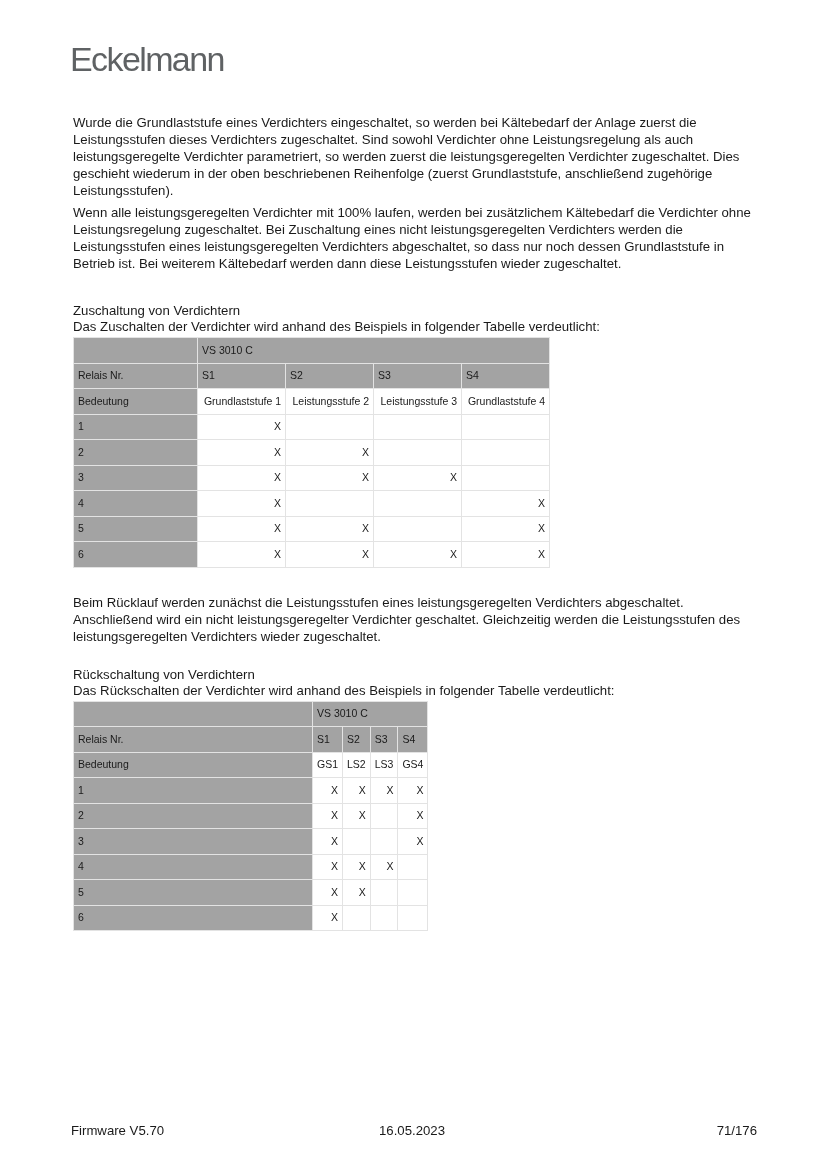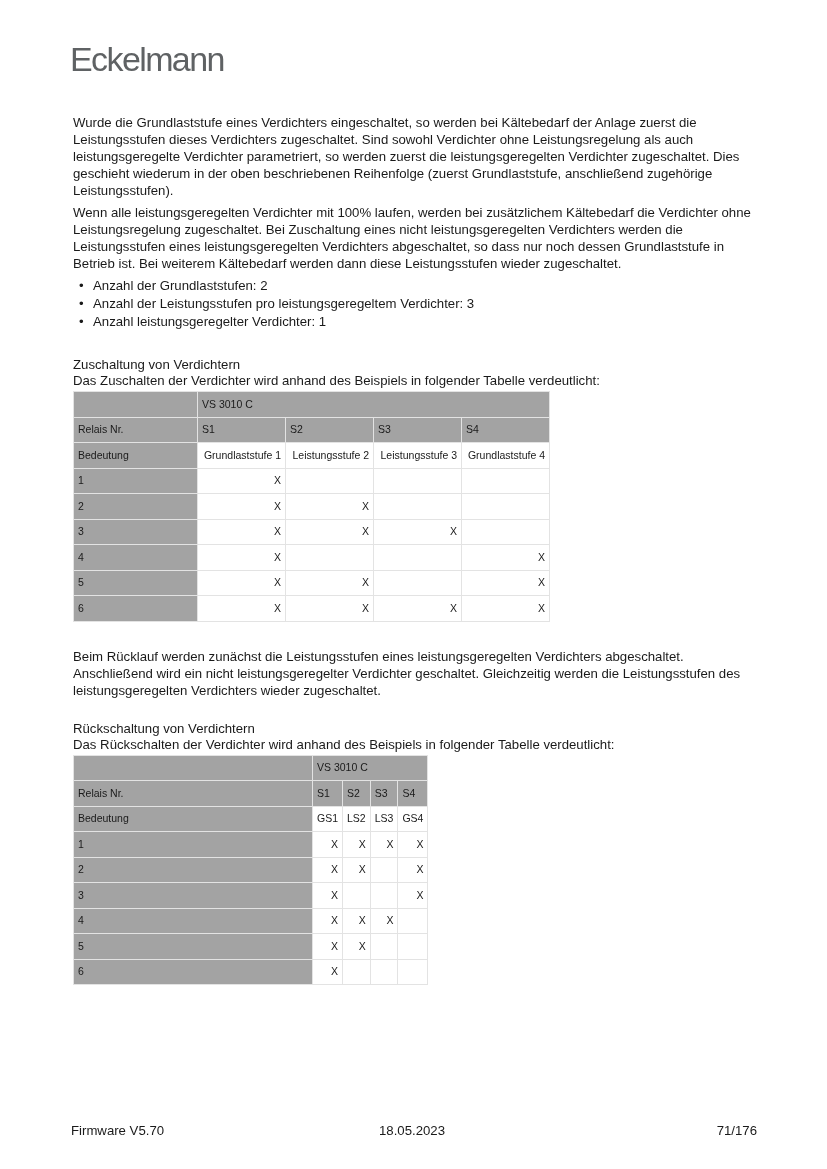--- a/index.html
+++ b/index.html
@@ -73,25 +73,20 @@
   </style>
 </head>
 <body>
 
 <div class="logo">Eckelmann</div>
 
 <div class="content">
   <p>Wurde die Grundlaststufe eines Verdichters eingeschaltet, so werden bei Kältebedarf der Anlage zuerst die Leistungsstufen dieses Verdichters zugeschaltet. Sind sowohl Verdichter ohne Leistungsregelung als auch leistungsgeregelte Verdichter parametriert, so werden zuerst die leistungsgeregelten Verdichter zugeschaltet. Dies geschieht wiederum in der oben beschriebenen Reihenfolge (zuerst Grundlaststufe, anschließend zugehörige Leistungsstufen).</p>
   <p>Wenn alle leistungsgeregelten Verdichter mit 100% laufen, werden bei zusätzlichem Kältebedarf die Verdichter ohne Leistungsregelung zugeschaltet. Bei Zuschaltung eines nicht leistungsgeregelten Verdichters werden die Leistungsstufen eines leistungsgeregelten Verdichters abgeschaltet, so dass nur noch dessen Grundlaststufe in Betrieb ist. Bei weiterem Kältebedarf werden dann diese Leistungsstufen wieder zugeschaltet.</p>
 
-  <ul class="bullets">
-    <li>Anzahl der Grundlaststufen: 2</li>
-    <li>Anzahl der Leistungsstufen pro leistungsgeregeltem Verdichter: 3</li>
-    <li>Anzahl leistungsgeregelter Verdichter: 1</li>
-  </ul>
 
   <div style="height:26px;"></div>
 
   <div class="section-title">Zuschaltung von Verdichtern</div>
   <div class="section-intro">Das Zuschalten der Verdichter wird anhand des Beispiels in folgender Tabelle verdeutlicht:</div>
 
   <table class="doc-table" id="table1">
     <tbody>
         <tr>
       <td class="gray c0"></td>
@@ -228,14 +223,14 @@
       <td class="white"></td>
     </tr>
   </tbody>
     </table>
 
   <div style="height:26px;"></div>
 
 </div>
 
 <div class="footer footer-left">Firmware V5.70</div>
-<div class="footer footer-center">18.05.2023</div>
+<div class="footer footer-center">16.05.2023</div>
 <div class="footer footer-right">71/176</div>
 
 </body></html>

